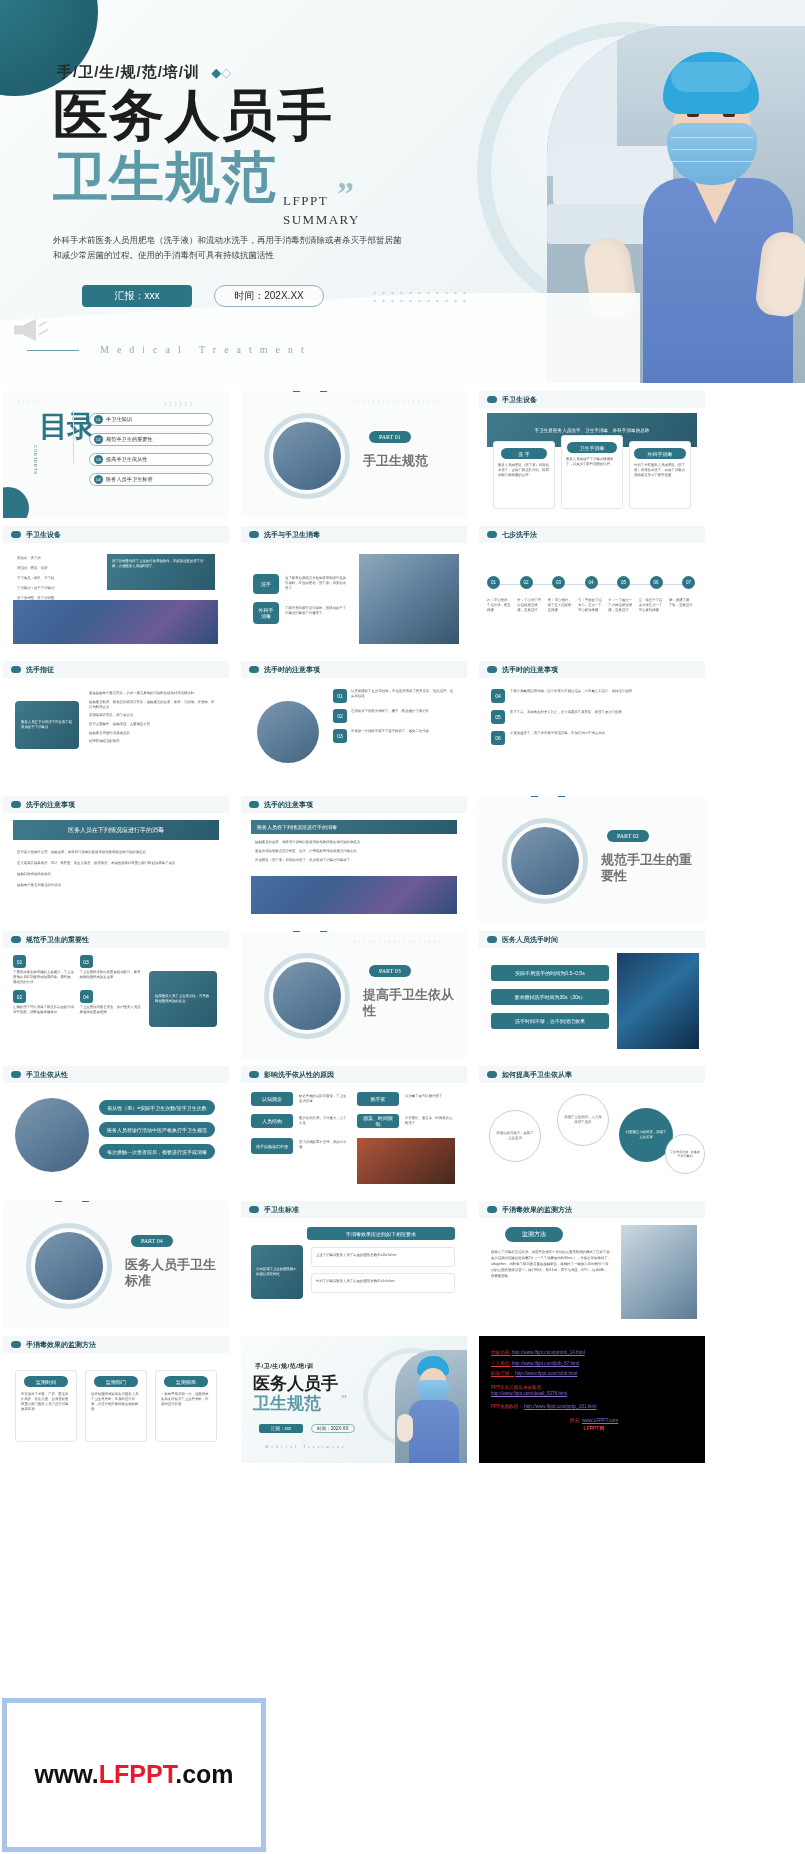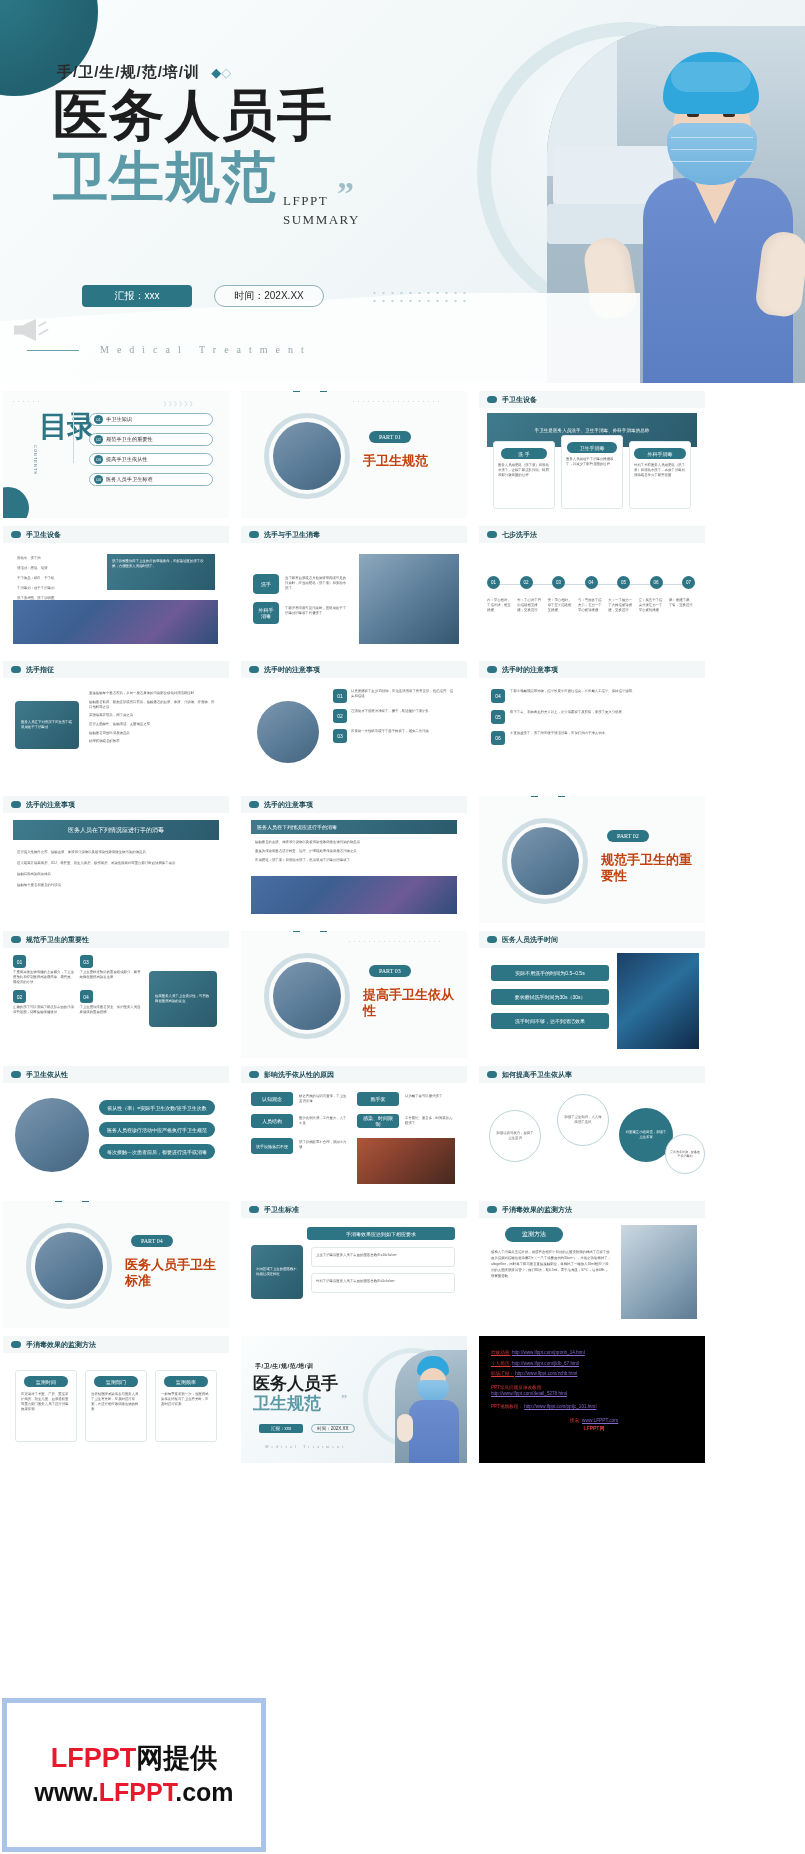--- a/index.html
+++ b/index.html
@@ -240,21 +240,21 @@
     background: linear-gradient(145deg,#7f96ad 0%, #5d7f9b 50%, #44647f 100%);
   }
   .ring-deco {
     position:absolute; border-radius:50%; border:5px solid #cfdfe4;
   }
   .part-badge {
     background:#2d7585; color:#fff; border-radius:10px;
     font-size:6px; padding:3px 10px; display:inline-block;
     font-family:"Liberation Serif", serif;
   }
-  .part-title { font-size:13px; font-weight:bold; color:#c2410c; line-height:1.25; }
+  .part-title { font-size:13px; font-weight:bold; color:#737373; line-height:1.25; }
   .dotline {
     background-image: radial-gradient(#cfdde2 0.8px, transparent 0.9px);
     background-size: 5px 5px;
   }
   .tiny { font-size:3.4px; line-height:1.5; color:#555; }
   .tinyw { font-size:3.4px; line-height:1.5; color:#fff; }
 
   
   .slide.black { background:#000; }
   .lnk-row { font-size:4.6px; margin-bottom:4.5px; line-height:1.35; }
@@ -306,20 +306,21 @@
     <span class="dia">◆<span class="o">◇</span></span>
   </div>
 
   <div class="hero-title1">医务人员手</div>
   <div class="hero-title2">卫生规范</div>
   <div class="hero-quote">”</div>
   <div class="hero-en">
     <div>LFPPT</div>
     <div>SUMMARY</div>
   </div>
+  <div class="hero-desc">外科手术前医务人员用肥皂（洗手液）和流动水洗手，再用手消毒剂清除或者杀灭手部暂居菌和减少常居菌的过程。使用的手消毒剂可具有持续抗菌活性</div>
 
   <div class="hero-btn-filled">汇报：xxx</div>
   <div class="hero-btn-outline">时间：202X.XX</div>
   <div class="hero-dots"></div>
 
   <div class="hero-speaker">
     <div class="body"></div>
       <div class="w1"></div>
       <div class="w2"></div>
   </div>
@@ -741,20 +742,17 @@
         <span class="lnk-url">www.LFPPT.com</span>
       </div>
       <div style="text-align:center;margin-top:2px;font-size:5px;color:#d93a3a;font-weight:bold;">LFPPT网</div>
     </div>
   </div>
 
 </div>
 
 <div class="watermark">
   <div class="watermark-inner">
-    <div class="wm1">
-      <span class="wm-red">LFPPT</span><span class="wm-blk">网提供</span>
-    </div>
     <div class="wm2">
       <span class="wm-blk">www.</span><span class="wm-red">LFPPT</span><span class="wm-blk">.com</span>
     </div>
   </div>
 </div>
 
 </body></html>

